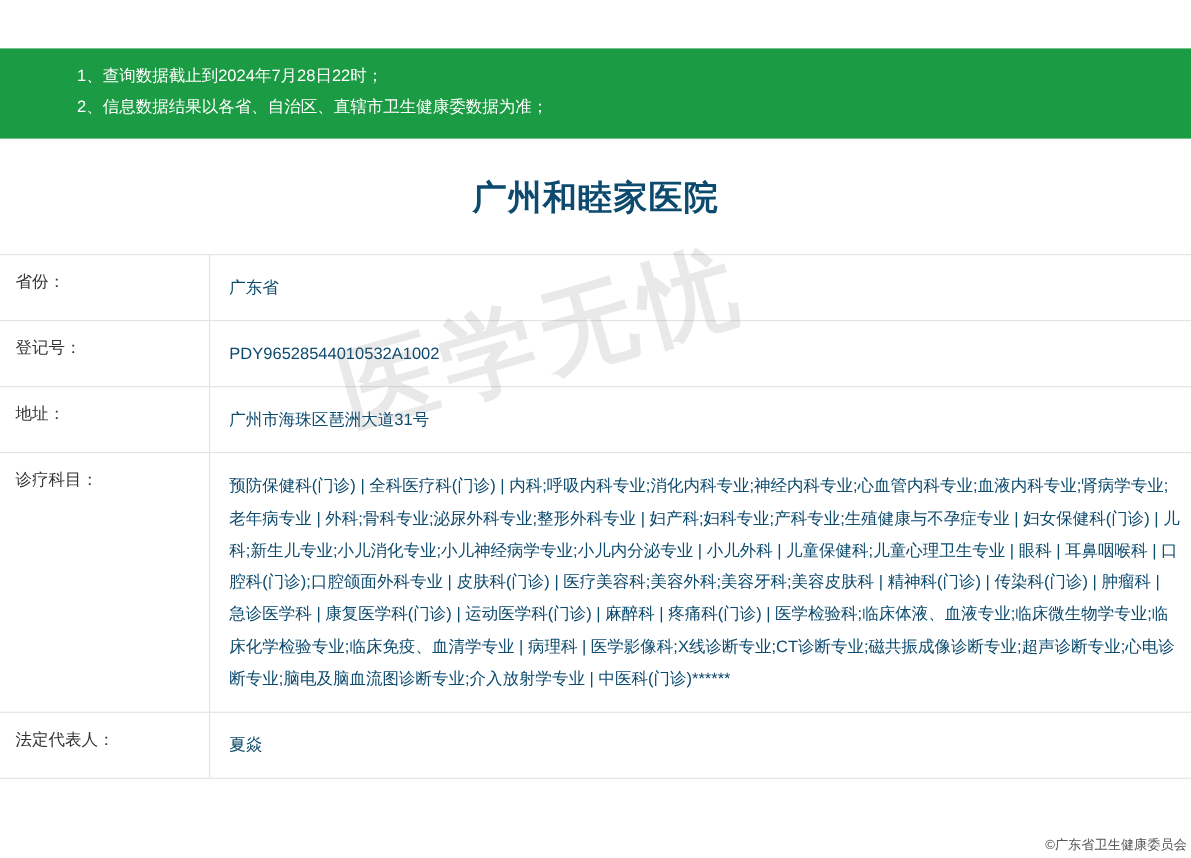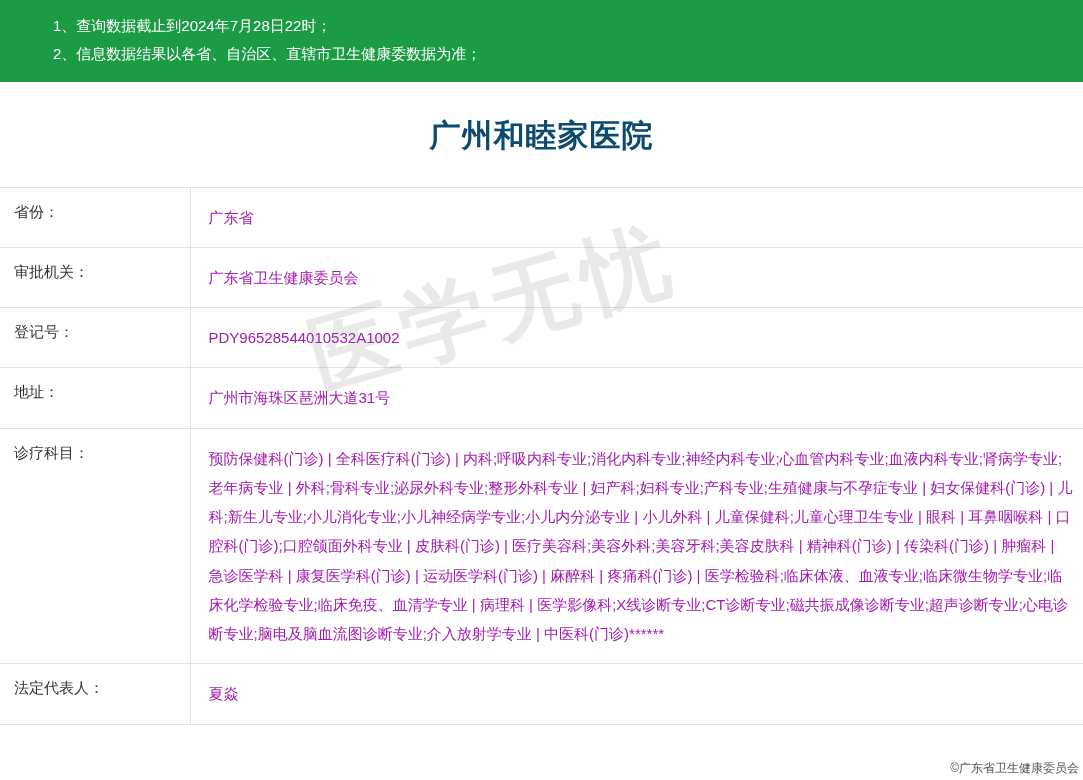--- a/index.html
+++ b/index.html
@@ -11,23 +11,24 @@
     font-family: "Liberation Sans", "DejaVu Sans", sans-serif;
     color: #333333;
     overflow: hidden;
     position: relative;
   }
 
   
   .notice {
     background: #1b9b43;
     color: #ffffff;
-    padding: 12px 0 14px 1px;
+    padding: 12px 0 14px 18px;
     font-size: 15px;
     line-height: 1.85;
+    margin-top: 44px;
   }
   .notice-line {
     padding-left: 52px;
     white-space: nowrap;
   }
 
   
   .title-wrap {
     text-align: center;
     padding: 33px 0 30px 0;
@@ -56,21 +57,21 @@
   }
   table.info th {
     width: 190px;
     padding-left: 14px;
     color: #333333;
     border-right: 1px solid #e2e2e2;
     white-space: nowrap;
   }
   table.info td {
     padding-left: 18px;
-    color: #a21caf;
+    color: #0c4a6e;
     line-height: 1.95;
     word-break: break-all;
   }
   .row-depts td { padding-top: 14px; padding-bottom: 16px; padding-right: 4px; }
   .row-depts th { padding-top: 14px; }
 
   
   .watermark {
     position: absolute;
     left: 305px;
@@ -105,24 +106,20 @@
   <div class="hospital-title">广州和睦家医院</div>
 </div>
 
 <table class="info">
   <tbody>
       <tr>
     <th>省份：</th>
     <td>广东省</td>
   </tr>
   <tr>
-    <th>审批机关：</th>
-    <td>广东省卫生健康委员会</td>
-  </tr>
-  <tr>
     <th>登记号：</th>
     <td>PDY96528544010532A1002</td>
   </tr>
   <tr>
     <th>地址：</th>
     <td>广州市海珠区琶洲大道31号</td>
   </tr>
   <tr class="row-depts">
     <th>诊疗科目：</th>
     <td>预防保健科(门诊) | 全科医疗科(门诊) | 内科;呼吸内科专业;消化内科专业;神经内科专业;心血管内科专业;血液内科专业;肾病学专业;老年病专业 | 外科;骨科专业;泌尿外科专业;整形外科专业 | 妇产科;妇科专业;产科专业;生殖健康与不孕症专业 | 妇女保健科(门诊) | 儿科;新生儿专业;小儿消化专业;小儿神经病学专业;小儿内分泌专业 | 小儿外科 | 儿童保健科;儿童心理卫生专业 | 眼科 | 耳鼻咽喉科 | 口腔科(门诊);口腔颌面外科专业 | 皮肤科(门诊) | 医疗美容科;美容外科;美容牙科;美容皮肤科 | 精神科(门诊) | 传染科(门诊) | 肿瘤科 | 急诊医学科 | 康复医学科(门诊) | 运动医学科(门诊) | 麻醉科 | 疼痛科(门诊) | 医学检验科;临床体液、血液专业;临床微生物学专业;临床化学检验专业;临床免疫、血清学专业 | 病理科 | 医学影像科;X线诊断专业;CT诊断专业;磁共振成像诊断专业;超声诊断专业;心电诊断专业;脑电及脑血流图诊断专业;介入放射学专业 | 中医科(门诊)******</td>

